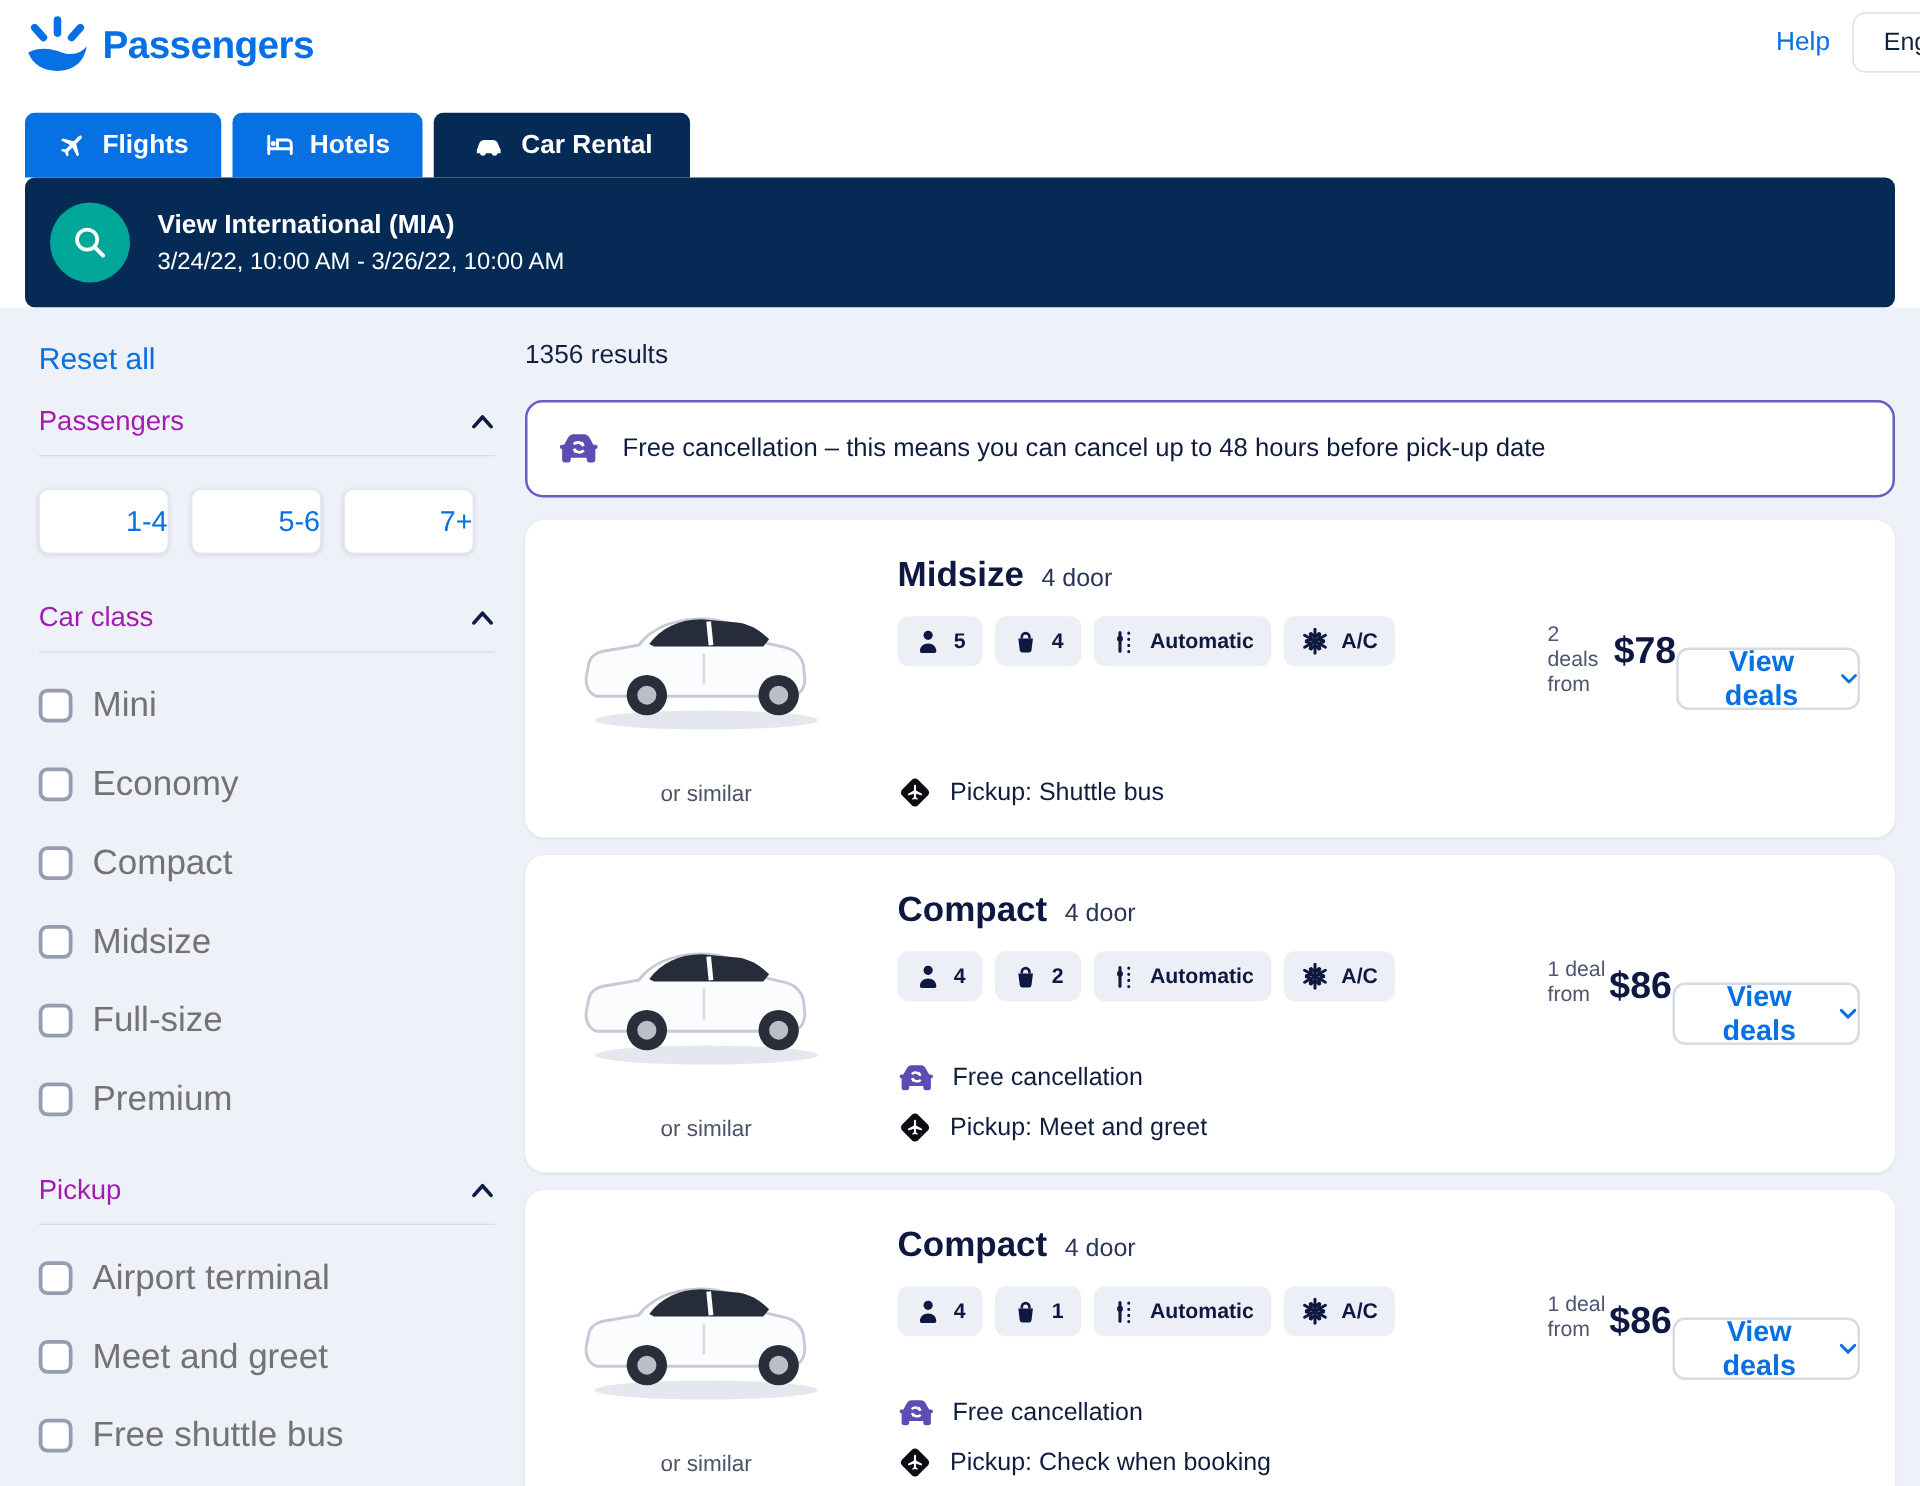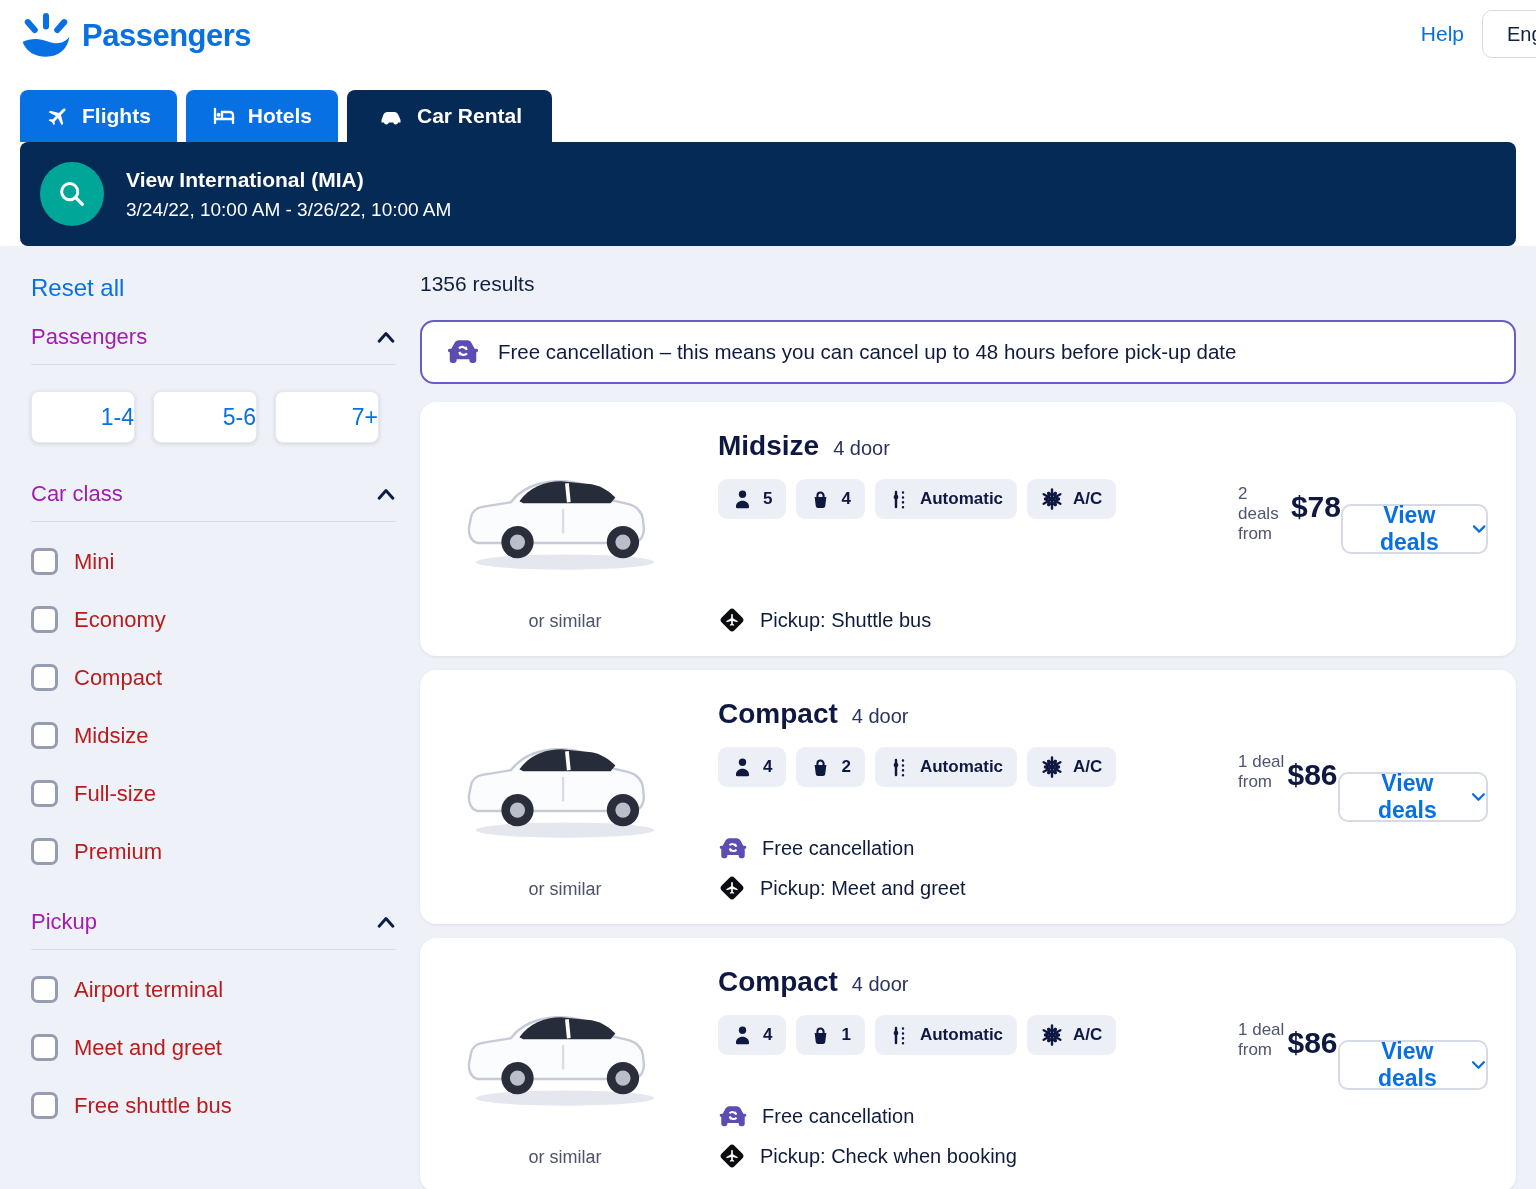--- a/index.html
+++ b/index.html
@@ -42,27 +42,27 @@
                cursor:pointer; margin:6px 0 22px; display:block; }
   .section-head { display:flex; justify-content:space-between; align-items:center;
                   padding-bottom:14px; border-bottom:1px solid #d9dce6; margin-bottom:26px; cursor:pointer; }
   .section-title { font-size:22px; color:#a21caf; font-weight:500; }
   .pax-row { display:flex; gap:18px; margin-bottom:38px; }
   .pax-btn { width:104px; height:52px; background:#fff; border:1px solid #e6e9f0; border-radius:8px;
              color:#0770e3; font-size:23px; font-family:inherit; cursor:pointer;
              box-shadow:0 1px 4px rgba(21,27,57,0.14);text-align:right; }
   .check-row { display:flex; align-items:center; gap:16px; margin-bottom:31px; cursor:pointer; }
   .checkbox { width:27px; height:27px; border:3px solid #979db0; border-radius:7px; background:#fff; flex:none; }
-  .check-label { font-size:22px; color:#b91c1c; }
+  .check-label { font-size:28px; color:#737373; }
   .gap-lg { margin-top:44px; }
 
   
   .main { flex:1; margin-left:24px; }
   .results-count { font-size:21px; color:#10203f; margin:4px 0 24px; }
-  .fc-banner { background:#fff; border:2px solid #685cc6; border-radius:14px; height:64px;
+  .fc-banner { background:#fff; border:2px solid #685cc6; border-radius:14px; height:78px;
                display:flex; align-items:center; gap:18px; padding:0 24px; margin-bottom:18px; }
   .fc-banner-text { font-size:20.5px; color:#101c3e; }
 
   .card { background:#fff; border-radius:16px; height:254px; padding:22px 28px 22px 20px;
           display:flex; margin-bottom:14px; box-shadow:0 1px 3px rgba(18,22,51,0.08); }
   .card-left { width:250px; flex:none; display:flex; flex-direction:column; align-items:center; }
   .car-img { width:228px; height:152px; margin-top:6px; }
   .or-similar { color:#4c536b; font-size:18px; margin-top:auto; margin-bottom:2px; }
 
   .card-mid { flex:1; display:flex; flex-direction:column; padding:6px 0 0 28px; }

